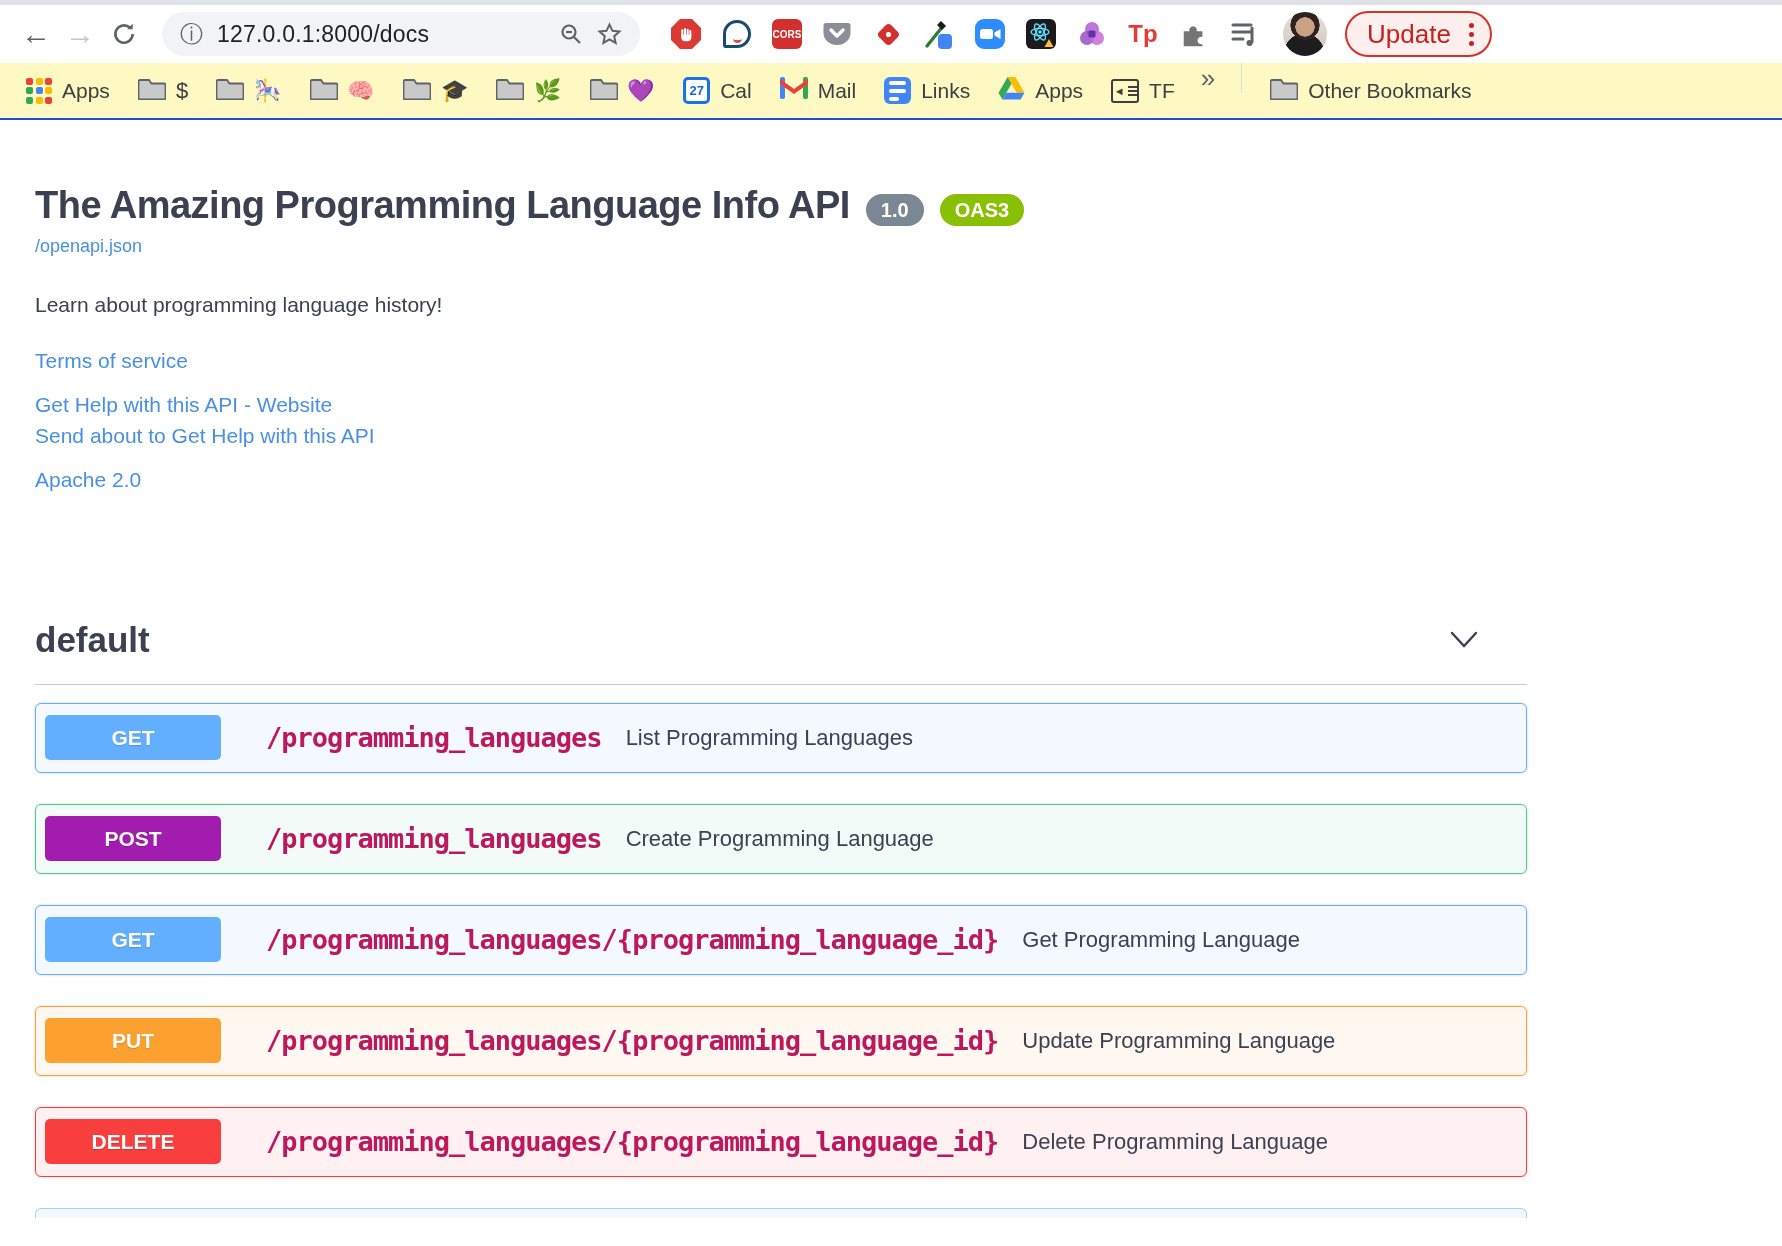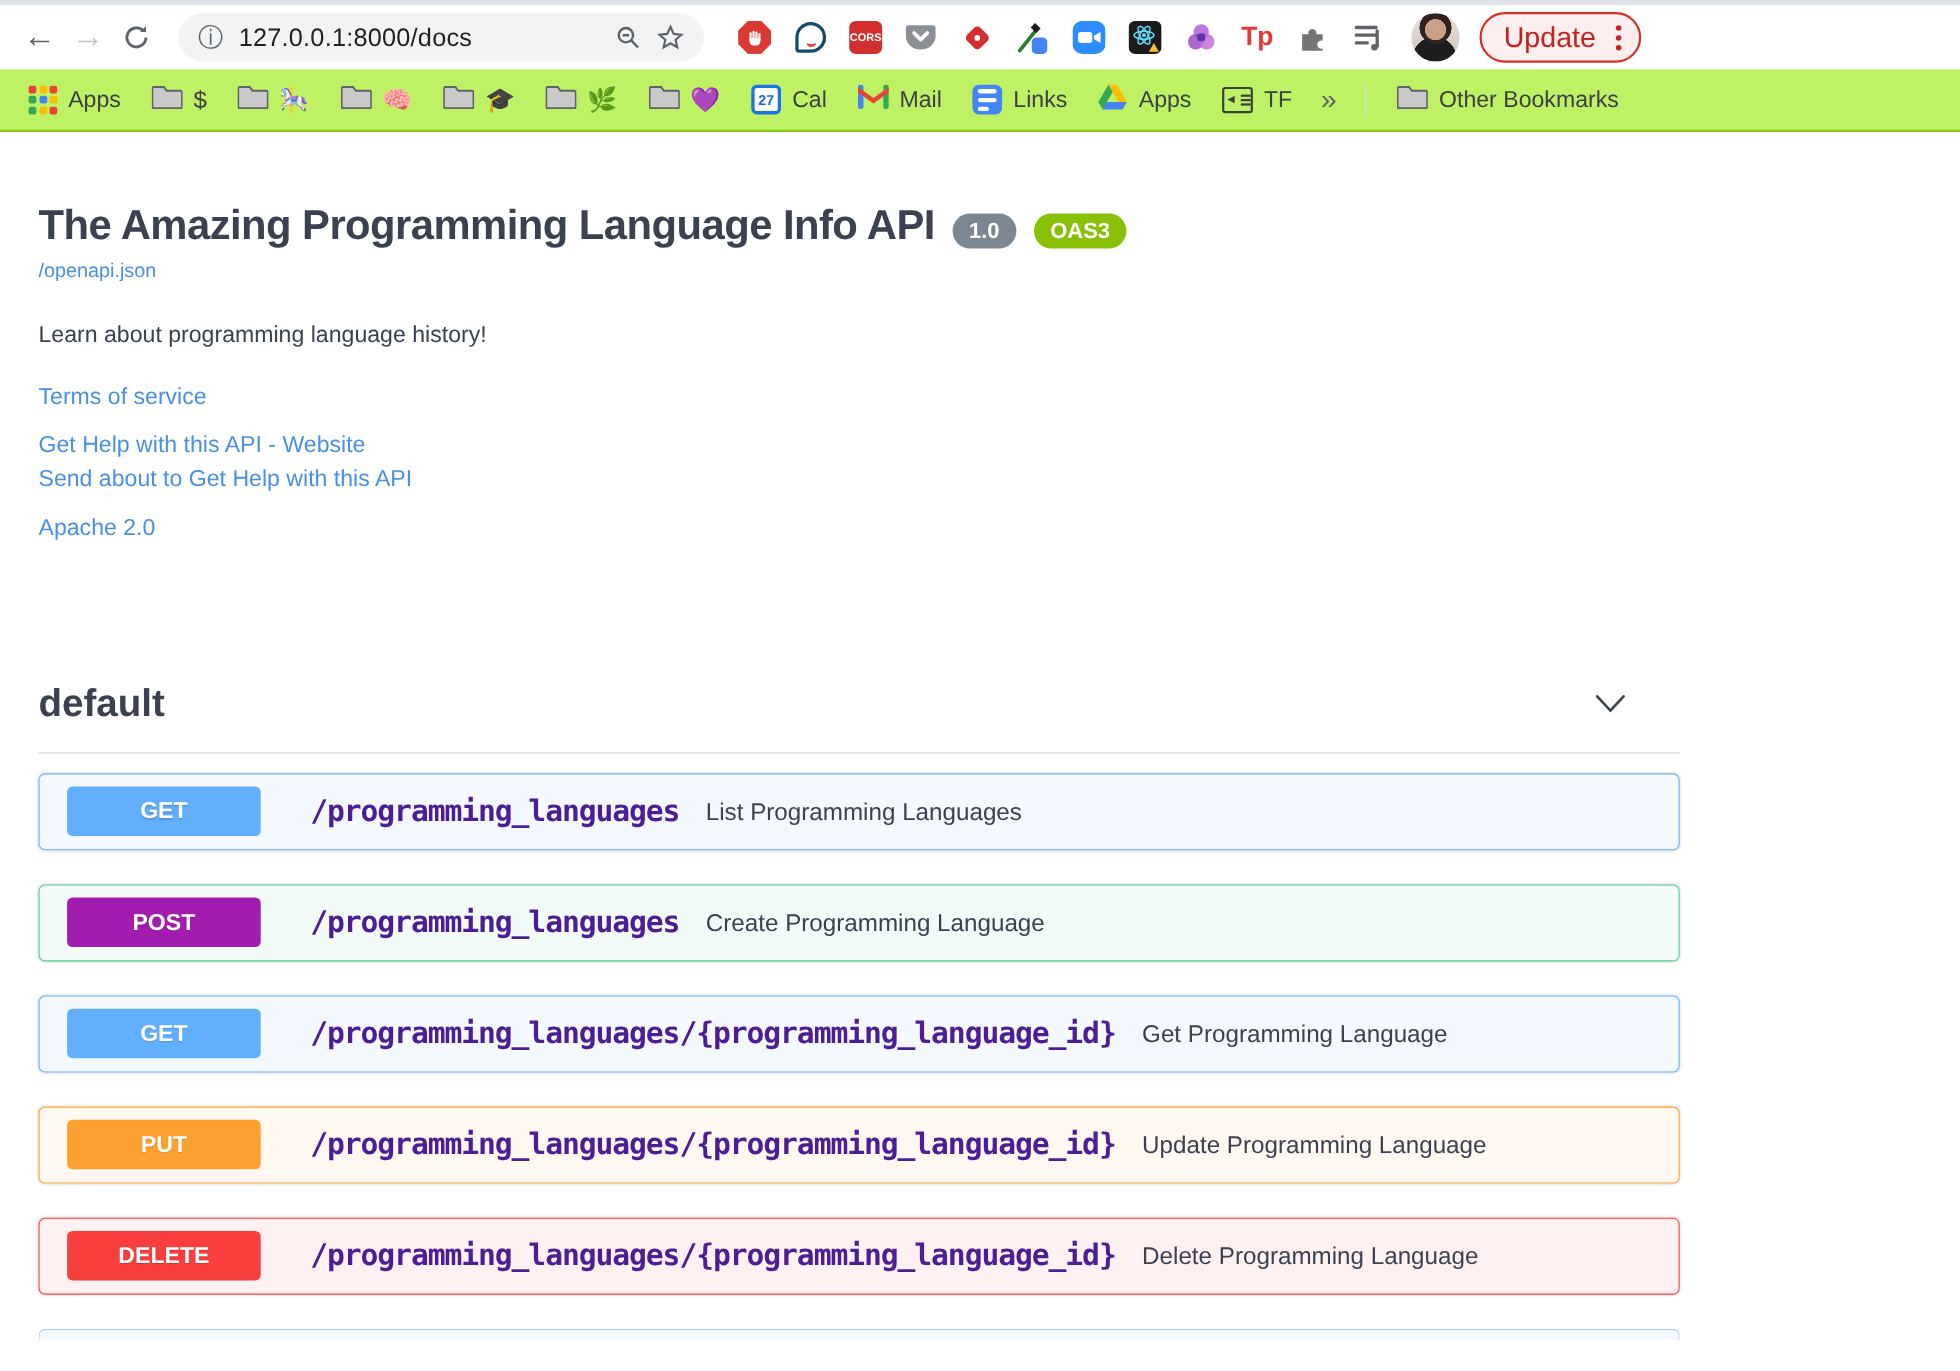--- a/index.html
+++ b/index.html
@@ -35,22 +35,22 @@
       radial-gradient(circle at 50% 30%, #2e2320 0 38%, transparent 39%),
       radial-gradient(circle at 48% 95%, #1d1d1f 0 42%, transparent 43%),
       linear-gradient(#e7e0d8,#cfc6bd); }
   .update-pill { margin-left:18px; height:46px; border:2.5px solid #d93025; background:#fdefed;
     border-radius:24px; display:flex; align-items:center; gap:18px; padding:0 16px 0 20px; cursor:pointer; }
   .update-pill .label { color:#c5221f; font-size:26px; }
   .dots { display:flex; flex-direction:column; gap:4px; }
   .dots i { width:5px; height:5px; border-radius:50%; background:#c5221f; }
 
   
-  .bookmarks { height:57px; display:flex; align-items:center; padding:0 14px 0 16px; gap:8px;
-    border-bottom:2px solid #84cc16; background:#bef264; }
+  .bookmarks { height:57px; display:flex; padding:0 14px 0 16px; gap:8px;
+    border-bottom:2px solid #1d4ed8; background:#fef9c3; }
   .bm { display:flex; align-items:center; gap:10px; padding:5px 10px; border-radius:8px; cursor:pointer;
     font-size:21px; color:#3c4043; white-space:nowrap; }
   .bm .emoji { font-size:22px; }
   .apps-grid { display:grid; grid-template-columns:repeat(3,7px); grid-auto-rows:7px; gap:2.5px; }
   .apps-grid i { border-radius:2px; }
   .cal-icon { width:27px; height:27px; background:#fff; border:3px solid #1a73e8; border-radius:5px;
     display:flex; align-items:center; justify-content:center; font-size:13px; font-weight:bold; color:#1967d2; }
   .links-icon { width:27px; height:27px; background:#4285f4; border-radius:6px; display:flex;
     flex-direction:column; justify-content:center; gap:4px; padding:0 5px; }
   .links-icon i { height:4px; background:#fff; border-radius:2px; }
@@ -78,25 +78,25 @@
   .lk-email { margin-top:7px; }
   .lk-license { margin-top:20px; }
 
   .section-head { margin-top:128px; display:flex; align-items:center; }
   .section-title { font-size:35px; font-weight:bold; color:#3b4151; }
   .section-chevron { margin-left:auto; margin-right:48px; cursor:pointer; display:flex; }
   .section-divider { margin-top:24px; border:none; border-top:1px solid rgba(59,65,81,.28); }
 
   .endpoints { margin-top:18px; }
   .op-row { height:70px; border:1.5px solid; border-radius:6px; margin-bottom:31px;
-    display:flex; align-items:center; padding:0 14px 0 25px; box-shadow:0 0 3px rgba(0,0,0,.18); cursor:pointer; }
+    display:flex; align-items:center; padding:0 14px 0 9px; box-shadow:0 0 3px rgba(0,0,0,.18); cursor:pointer; }
   .op-method { width:176px; height:45px; border-radius:5px; color:#fff; font-weight:bold; font-size:21px;
     display:flex; align-items:center; justify-content:center; text-shadow:0 1px 1px rgba(0,0,0,.15); }
   .op-path { margin-left:45px; font-family:"DejaVu Sans Mono", monospace; font-weight:bold;
-    font-size:27px; color:#4c1d95; letter-spacing:-1px; }
+    font-size:27px; color:#be185d; letter-spacing:-1px; }
   .op-summary { margin-left:24px; font-size:22px; color:#3b4151; }
   .next-row-sliver { margin:0; height:10px; border:1.5px solid rgba(97,175,254,.55); border-bottom:none;
     border-radius:6px 6px 0 0; background:rgba(97,175,254,.07); }
 </style>
 </head>
 <body>
 
 <div class="tab-strip-edge"></div>
 
 <div class="toolbar">

